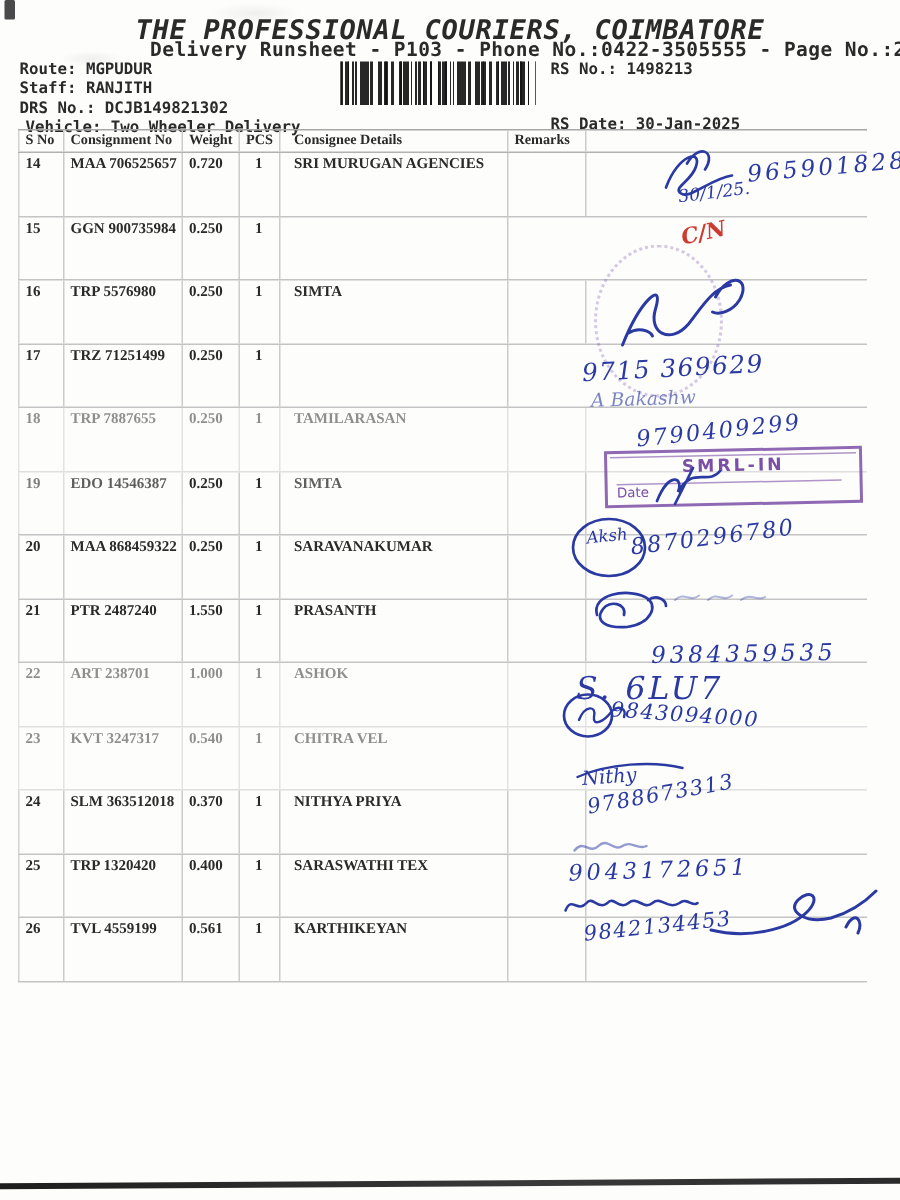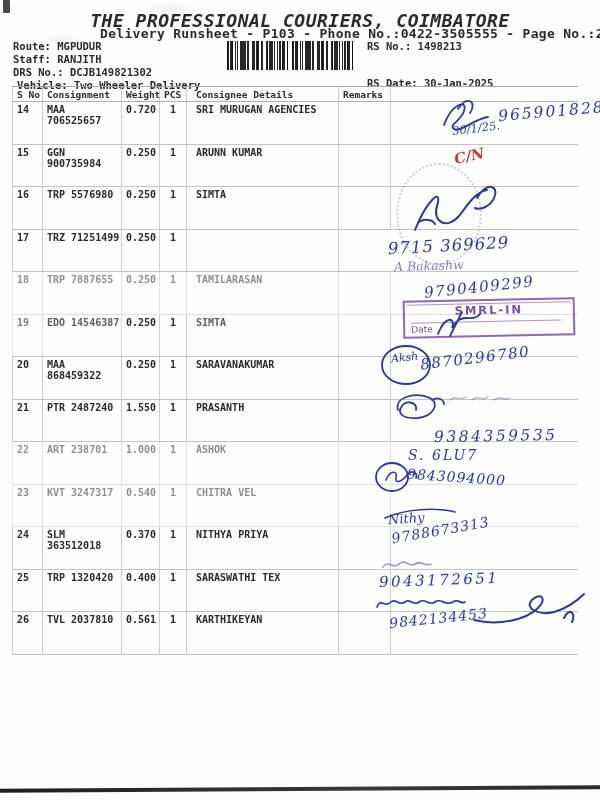--- a/index.html
+++ b/index.html
@@ -16,21 +16,21 @@
   .doc-title{top:10px;left:0;width:600px;text-align:center;font-size:18px;letter-spacing:.5px;font-style:italic;}
   .doc-subtitle{top:26px;left:100px;width:495px;text-align:center;font-size:13px;letter-spacing:.3px;}
   .info{font-size:10.5px;}
   
   .barcode{position:absolute;left:227px;top:41px;width:130px;height:29px;
     background:
       repeating-linear-gradient(90deg,#151515 0 2px,transparent 2px 3px,#151515 3px 6px,transparent 6px 8px,#151515 8px 9px,transparent 9px 13px),
       repeating-linear-gradient(90deg,#151515 0 1px,transparent 1px 5px);
     background-blend-mode:multiply;opacity:.92;}
   
-  .tbl{position:absolute;left:12px;top:86px;width:566px;border-top:1px solid #a8a8a8;}
+  .tbl{position:absolute;left:12px;top:86px;width:566px;border-top:1px solid #a8a8a8;font-family:Liberation Serif, serif;}
   .trow{display:grid;grid-template-columns:31px 79px 38px 27px 152px 52px 1fr;}
   .thead{height:14px;border-bottom:1px solid #b2b2b2;font-size:9.5px;}
   .tdata{height:41.5px;border-bottom:1px solid #c4c4c4;font-size:10px;}
   .cell{padding-top:2px;padding-left:4px;border-right:1px solid #cccccc;overflow:hidden;}
   .cell:first-child{border-left:1px solid #d2d2d2;}
   .c-pcs{padding-left:10px;}
   .c-consignee{padding-left:9px;}
   .c-seal{padding-left:18px;border-right:none;}
   .row-faded{opacity:.52;}
   
@@ -105,21 +105,20 @@
       <div class="cell c-pcs">1</div>
       <div class="cell c-consignee">SRI MURUGAN AGENCIES</div>
       <div class="cell"></div>
       <div class="cell c-seal"></div>
     </div>
     <div class="trow tdata">
       <div class="cell">15</div>
       <div class="cell">GGN 900735984</div>
       <div class="cell">0.250</div>
       <div class="cell c-pcs">1</div>
-      <div class="cell c-consignee">ARUNN KUMAR</div>
       <div class="cell"></div>
       <div class="cell c-seal"></div>
     </div>
     <div class="trow tdata">
       <div class="cell">16</div>
       <div class="cell">TRP 5576980</div>
       <div class="cell">0.250</div>
       <div class="cell c-pcs">1</div>
       <div class="cell c-consignee">SIMTA</div>
       <div class="cell"></div>
@@ -200,21 +199,21 @@
       <div class="cell">25</div>
       <div class="cell">TRP 1320420</div>
       <div class="cell">0.400</div>
       <div class="cell c-pcs">1</div>
       <div class="cell c-consignee">SARASWATHI TEX</div>
       <div class="cell"></div>
       <div class="cell c-seal"></div>
     </div>
     <div class="trow tdata">
       <div class="cell">26</div>
-      <div class="cell">TVL 2037810</div>
+      <div class="cell">TVL 4559199</div>
       <div class="cell">0.561</div>
       <div class="cell c-pcs">1</div>
       <div class="cell c-consignee">KARTHIKEYAN</div>
       <div class="cell"></div>
       <div class="cell c-seal"></div>
     </div>
   </div>
 
   <svg class="svg-sig" style="left:436px;top:97px;" width="62" height="40" viewBox="0 0 62 40">
     <path d="M8,28 C16,6 32,2 28,14 C25,24 12,28 18,32 C24,36 38,22 52,20 M22,12 C30,-2 42,4 34,16" stroke="#2a3aa2" stroke-width="1.8" fill="none" stroke-linecap="round"></path>
@@ -250,21 +249,21 @@
   <div class="hw" style="left:420px;top:349px;font-size:15px;letter-spacing:1.5px;transform:rotate(-7deg);">8870296780</div>
 
   <svg class="svg-sig" style="left:386px;top:388px;" width="62" height="36" viewBox="0 0 62 36">
     <path d="M12,22 C8,8 32,4 44,10 C54,15 48,28 32,30 C18,31 10,26 16,18 C20,12 32,14 30,22 M46,12 C52,8 58,12 58,16" stroke="#2a3aa2" stroke-width="1.8" fill="none" stroke-linecap="round"></path>
   </svg>
   <svg class="svg-sig" style="left:448px;top:392px;opacity:.35;" width="64" height="14" viewBox="0 0 64 14">
     <path d="M2,8 C8,2 12,10 18,5 M24,8 C30,2 34,10 40,5 M46,8 C52,3 58,9 62,6" stroke="#2a3aa2" stroke-width="1.4" fill="none" stroke-linecap="round"></path>
   </svg>
 
   <div class="hw" style="left:434px;top:427px;font-size:15.5px;letter-spacing:2.5px;transform:rotate(-1deg);">9384359535</div>
-  <div class="hw" style="left:384px;top:447px;font-size:14px;letter-spacing:2px;margin-left:24px;">S. 6LU7</div>
+  <div class="hw" style="left:384px;top:447px;font-size:21px;letter-spacing:2px;">S. 6LU7</div>
 
   <svg class="svg-sig" style="left:372px;top:460px;" width="54" height="34" viewBox="0 0 54 34">
     <ellipse cx="20" cy="17" rx="16" ry="14" stroke="#2a3aa2" stroke-width="1.8" fill="none"></ellipse>
     <path d="M14,20 C18,10 26,10 24,18 C23,24 30,22 36,14 M36,14 C40,10 46,12 44,18" stroke="#2a3aa2" stroke-width="1.6" fill="none" stroke-linecap="round"></path>
   </svg>
   <div class="hw" style="left:407px;top:469px;font-size:14px;letter-spacing:1px;transform:rotate(4deg);">9843094000</div>
 
   <svg class="svg-sig" style="left:383px;top:505px;" width="76" height="16" viewBox="0 0 76 16">
     <path d="M2,13 C22,4 52,2 72,7" stroke="#2a3aa2" stroke-width="1.6" fill="none" stroke-linecap="round"></path>
   </svg>

